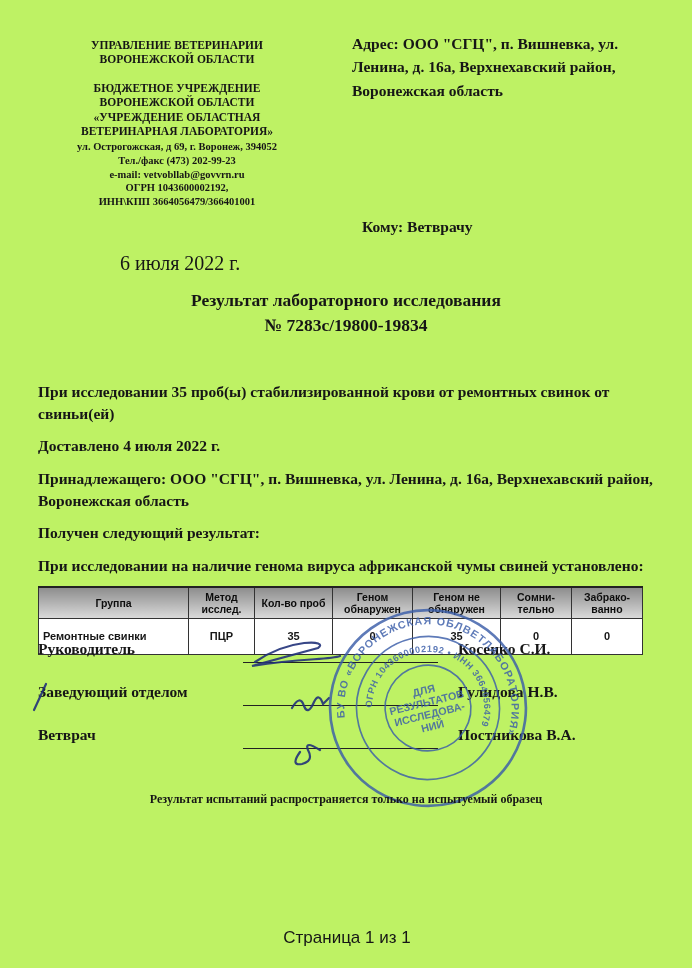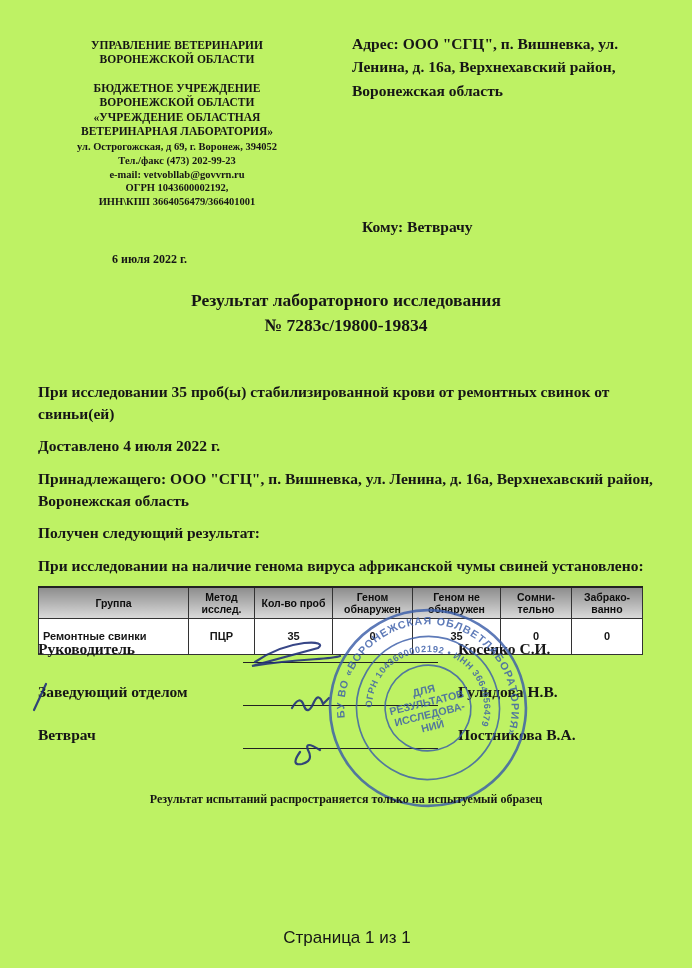--- a/index.html
+++ b/index.html
@@ -16,21 +16,21 @@
   }
   .org-top{font-size:11.5px;line-height:1.25;}
   .org-main{font-size:11.5px;line-height:1.25;margin-top:14px;}
   .org-details{font-size:10.5px;line-height:1.3;margin-top:2px;}
   .org-line{display:block;}
   .addr-block{
     position:absolute;left:352px;top:32px;width:310px;
     font-size:15.5px;font-weight:bold;line-height:1.5;
   }
   .to-line{position:absolute;left:362px;top:218px;font-size:15.5px;font-weight:bold;}
-  .date-line{position:absolute;left:112px;top:252px;font-size:12px;font-weight:bold;}
+  .date-line{position:absolute;left:120px;top:252px;font-size:20px;font-weight:normal;}
   
   .doc-title{position:absolute;left:0;top:288px;width:100%;text-align:center;
     font-size:17.5px;font-weight:bold;line-height:1.45;}
   
   .body-block{position:absolute;left:38px;top:370px;width:618px;
     font-size:15.5px;font-weight:bold;line-height:1.4;}
   .body-block p{margin:11px 0 9px 0;}
   
   table.results{border-collapse:collapse;table-layout:fixed;width:604px;margin-top:4px;
     font-family:"Liberation Sans","DejaVu Sans",sans-serif;border-top:2px solid #222;}

